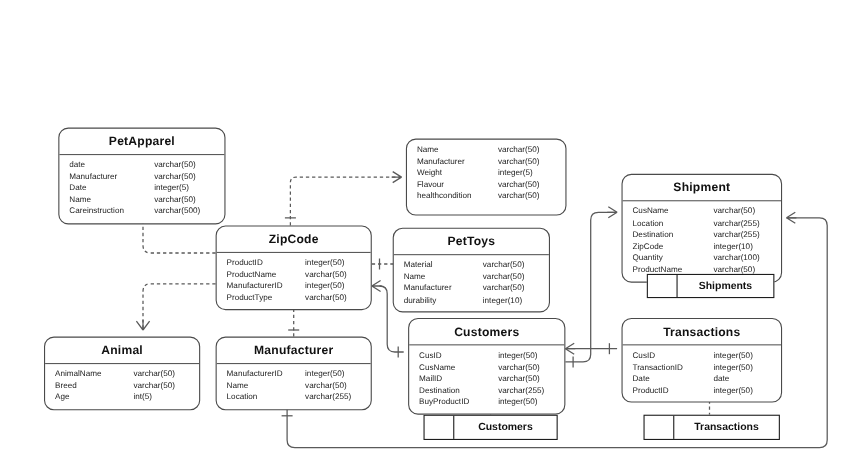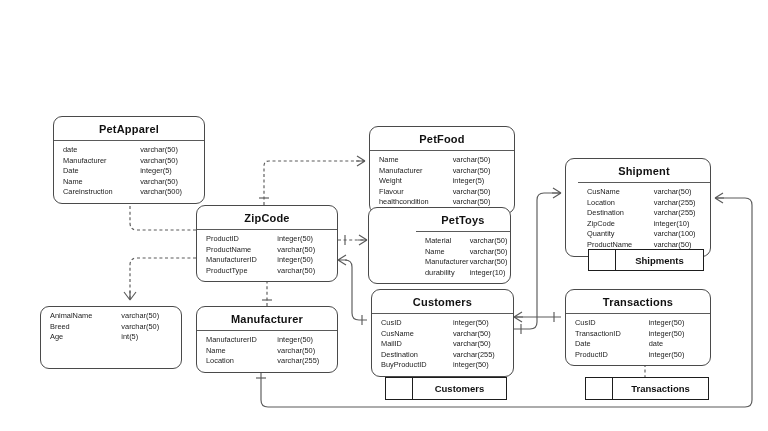--- a/index.html
+++ b/index.html
@@ -129,21 +129,20 @@
           <span class="an">Name</span>
           <span class="at">varchar(50)</span>
         </div>
         <div class="attr">
           <span class="an">Careinstruction</span>
           <span class="at">varchar(500)</span>
         </div>
       </div>
   </div>
   <div class="entity" id="e1" style="left: 369px; top: 78px; width: 146px; min-height: 70px;">
-    <div class="ename">PetFood</div>
     <div class="attrs">
         <div class="attr">
           <span class="an">Name</span>
           <span class="at">varchar(50)</span>
         </div>
         <div class="attr">
           <span class="an">Manufacturer</span>
           <span class="at">varchar(50)</span>
         </div>
         <div class="attr">
@@ -153,21 +152,21 @@
         <div class="attr">
           <span class="an">Flavour</span>
           <span class="at">varchar(50)</span>
         </div>
         <div class="attr">
           <span class="an">healthcondition</span>
           <span class="at">varchar(50)</span>
         </div>
       </div>
   </div>
-  <div class="entity" id="e2" style="left: 565px; top: 110px; width: 146px; min-height: 80px; padding-left: 12px;">
+  <div class="entity" id="e2" style="left: 565px; top: 110px; width: 146px; min-height: 80px;">
     <div class="ename">Shipment</div>
     <div class="attrs">
         <div class="attr">
           <span class="an">CusName</span>
           <span class="at">varchar(50)</span>
         </div>
         <div class="attr">
           <span class="an">Location</span>
           <span class="at">varchar(255)</span>
         </div>
@@ -203,21 +202,21 @@
         <div class="attr">
           <span class="an">ManufacturerID</span>
           <span class="at">integer(50)</span>
         </div>
         <div class="attr">
           <span class="an">ProductType</span>
           <span class="at">varchar(50)</span>
         </div>
       </div>
   </div>
-  <div class="entity" id="e4" style="left: 368px; top: 159px; width: 143px; min-height: 64px; padding-left: 47px;">
+  <div class="entity" id="e4" style="left: 357px; top: 159px; width: 143px; min-height: 64px;">
     <div class="ename">PetToys</div>
     <div class="attrs">
         <div class="attr">
           <span class="an">Material</span>
           <span class="at">varchar(50)</span>
         </div>
         <div class="attr">
           <span class="an">Name</span>
           <span class="at">varchar(50)</span>
         </div>
@@ -271,20 +270,21 @@
           <span class="an">Date</span>
           <span class="at">date</span>
         </div>
         <div class="attr">
           <span class="an">ProductID</span>
           <span class="at">integer(50)</span>
         </div>
       </div>
   </div>
   <div class="entity" id="e7" style="left: 40px; top: 258px; width: 142px; min-height: 63px;">
+    <div class="ename">Animal</div>
     <div class="attrs">
         <div class="attr">
           <span class="an">AnimalName</span>
           <span class="at">varchar(50)</span>
         </div>
         <div class="attr">
           <span class="an">Breed</span>
           <span class="at">varchar(50)</span>
         </div>
         <div class="attr">

